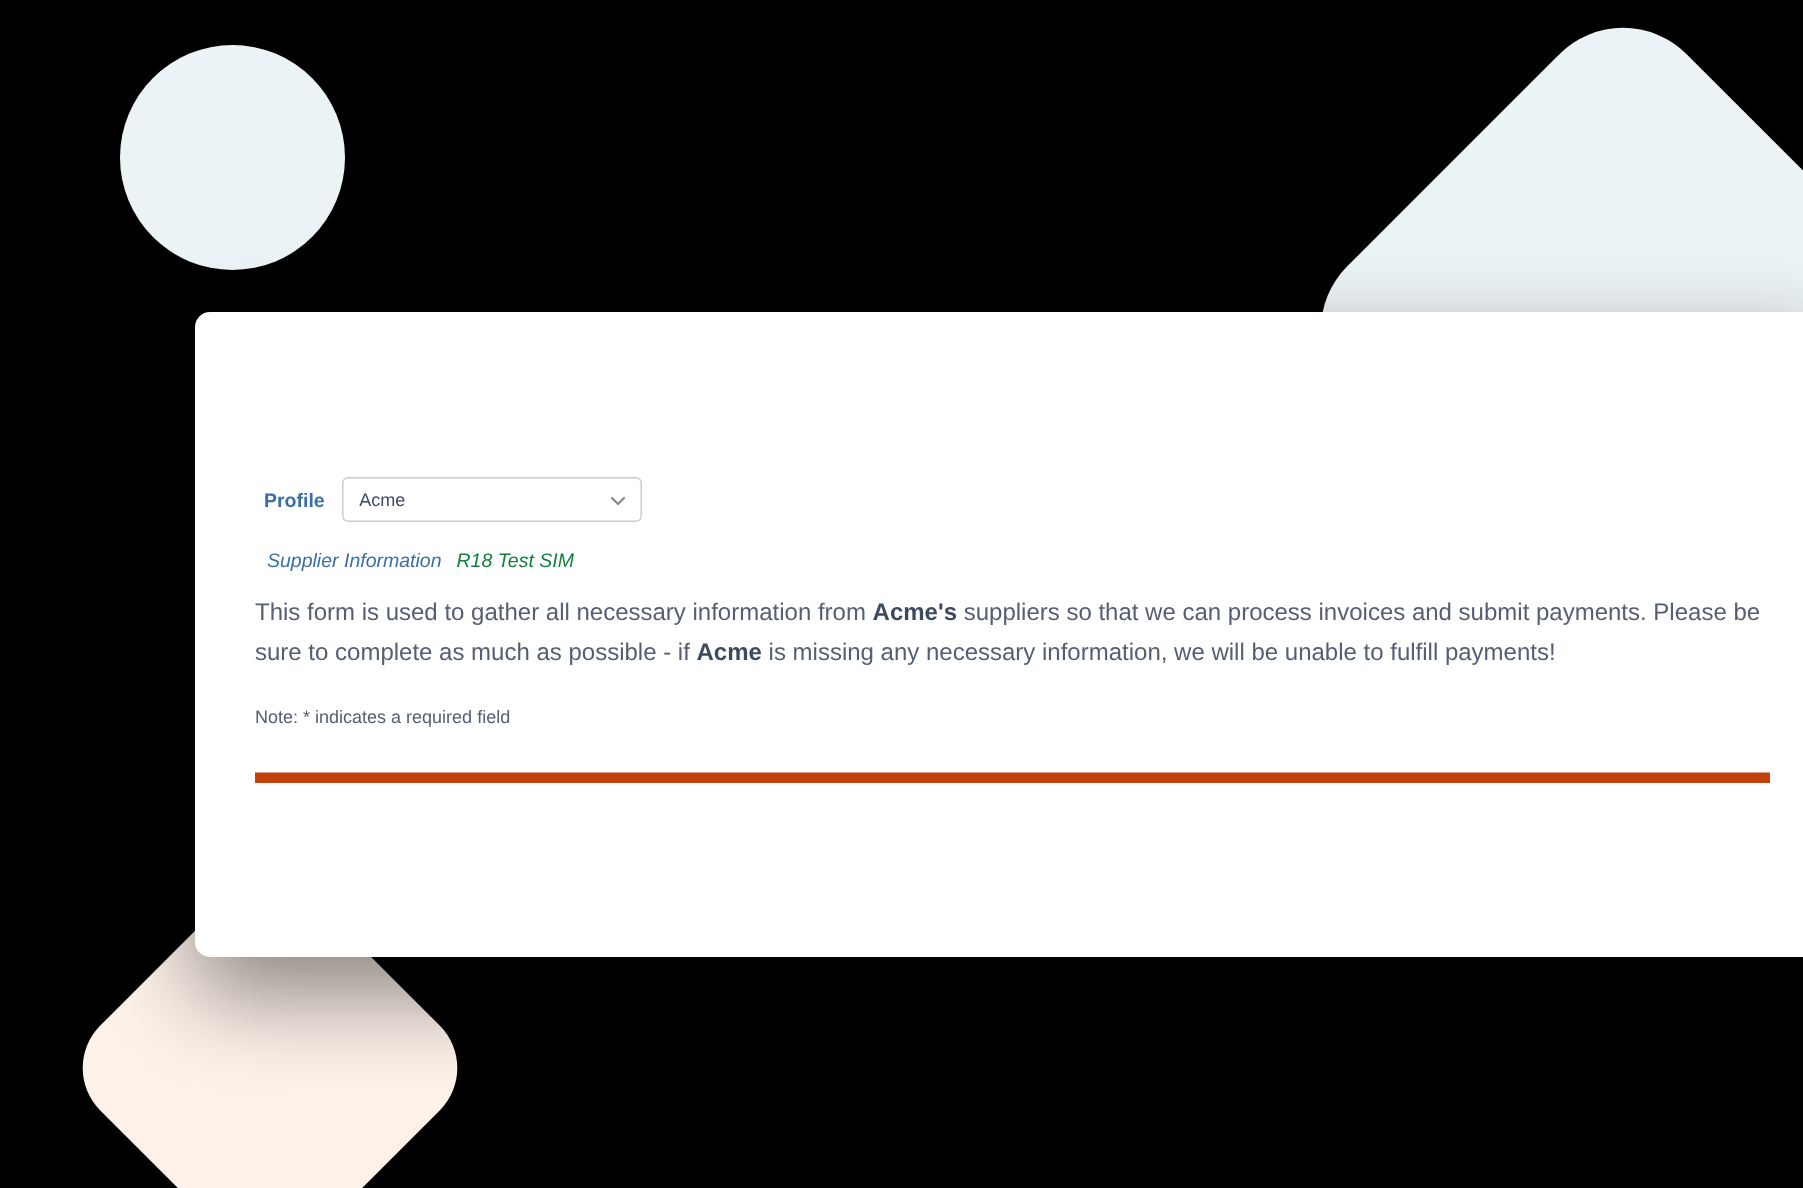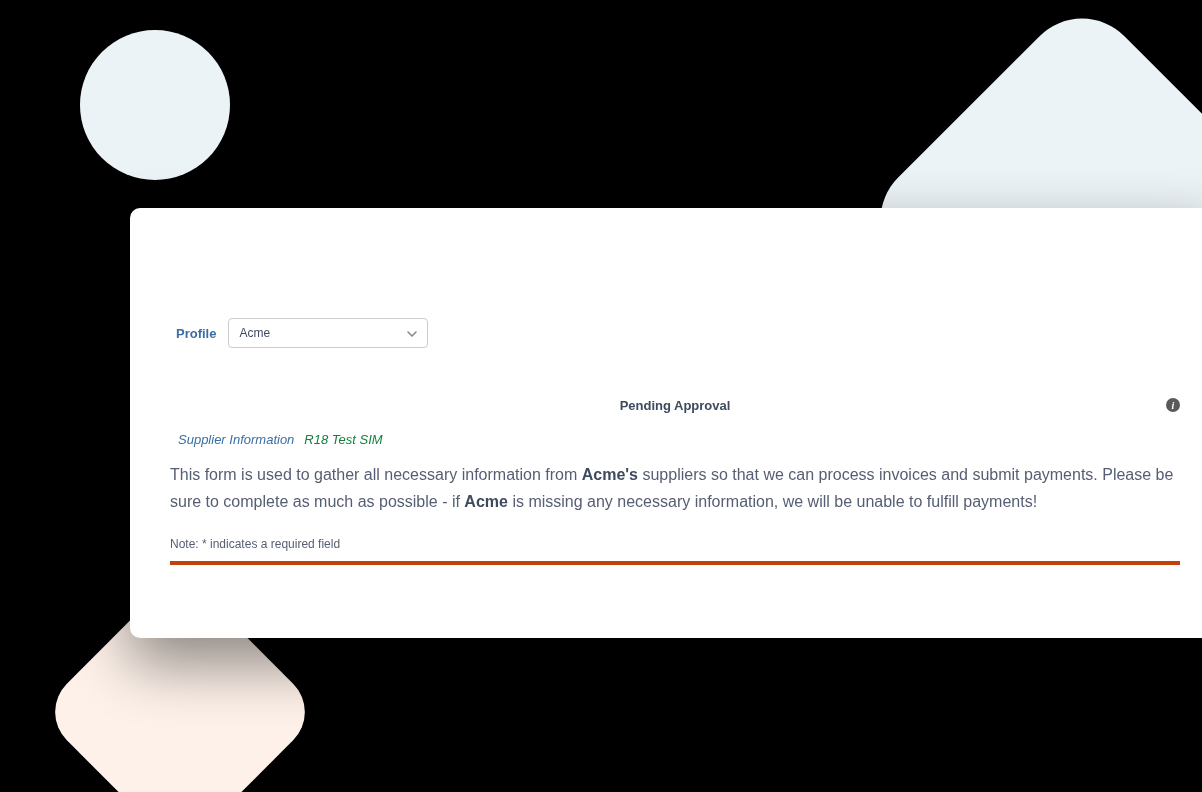--- a/index.html
+++ b/index.html
@@ -163,22 +163,22 @@
     
     .description .bold {
       font-weight: 600;
       color: #3e4a5e;
     }
     
     .note-row {
       margin-top: 22px;
       color: #555e72;
       font-size: 12px;
-      padding-bottom: 10px;
-      border-bottom: 4px solid #c2410c;
+      padding-bottom: 30px;
+      border-bottom: 7px solid #c2410c;
     }
   </style>
 </head>
 <body>
 
 <div class="bg-circle"></div>
 <div class="bg-diamond-blue"></div>
 <div class="bg-diamond-peach"></div>
 
 <div class="card">
@@ -188,24 +188,20 @@
     <div class="profile-select">
       <span>Acme</span>
       <span class="chevron">
         <svg width="10" height="6" viewBox="0 0 10 6">
             <path d="M1 1 L5 5 L9 1" stroke="#888" stroke-width="1.5" fill="none" stroke-linecap="round"></path>
           </svg>
       </span>
     </div>
   </div>
 
-  <div class="status-row">
-    <span class="status-text">Pending Approval</span>
-    <span class="info-icon">i</span>
-  </div>
 
   <div class="supplier-row">
     <span class="supplier-link">Supplier Information</span>
     <span class="supplier-name">R18 Test SIM</span>
   </div>
 
   <div class="description">
     <p>
       <span>This form is used to gather all necessary information from </span>
       <span class="bold">Acme's</span>

